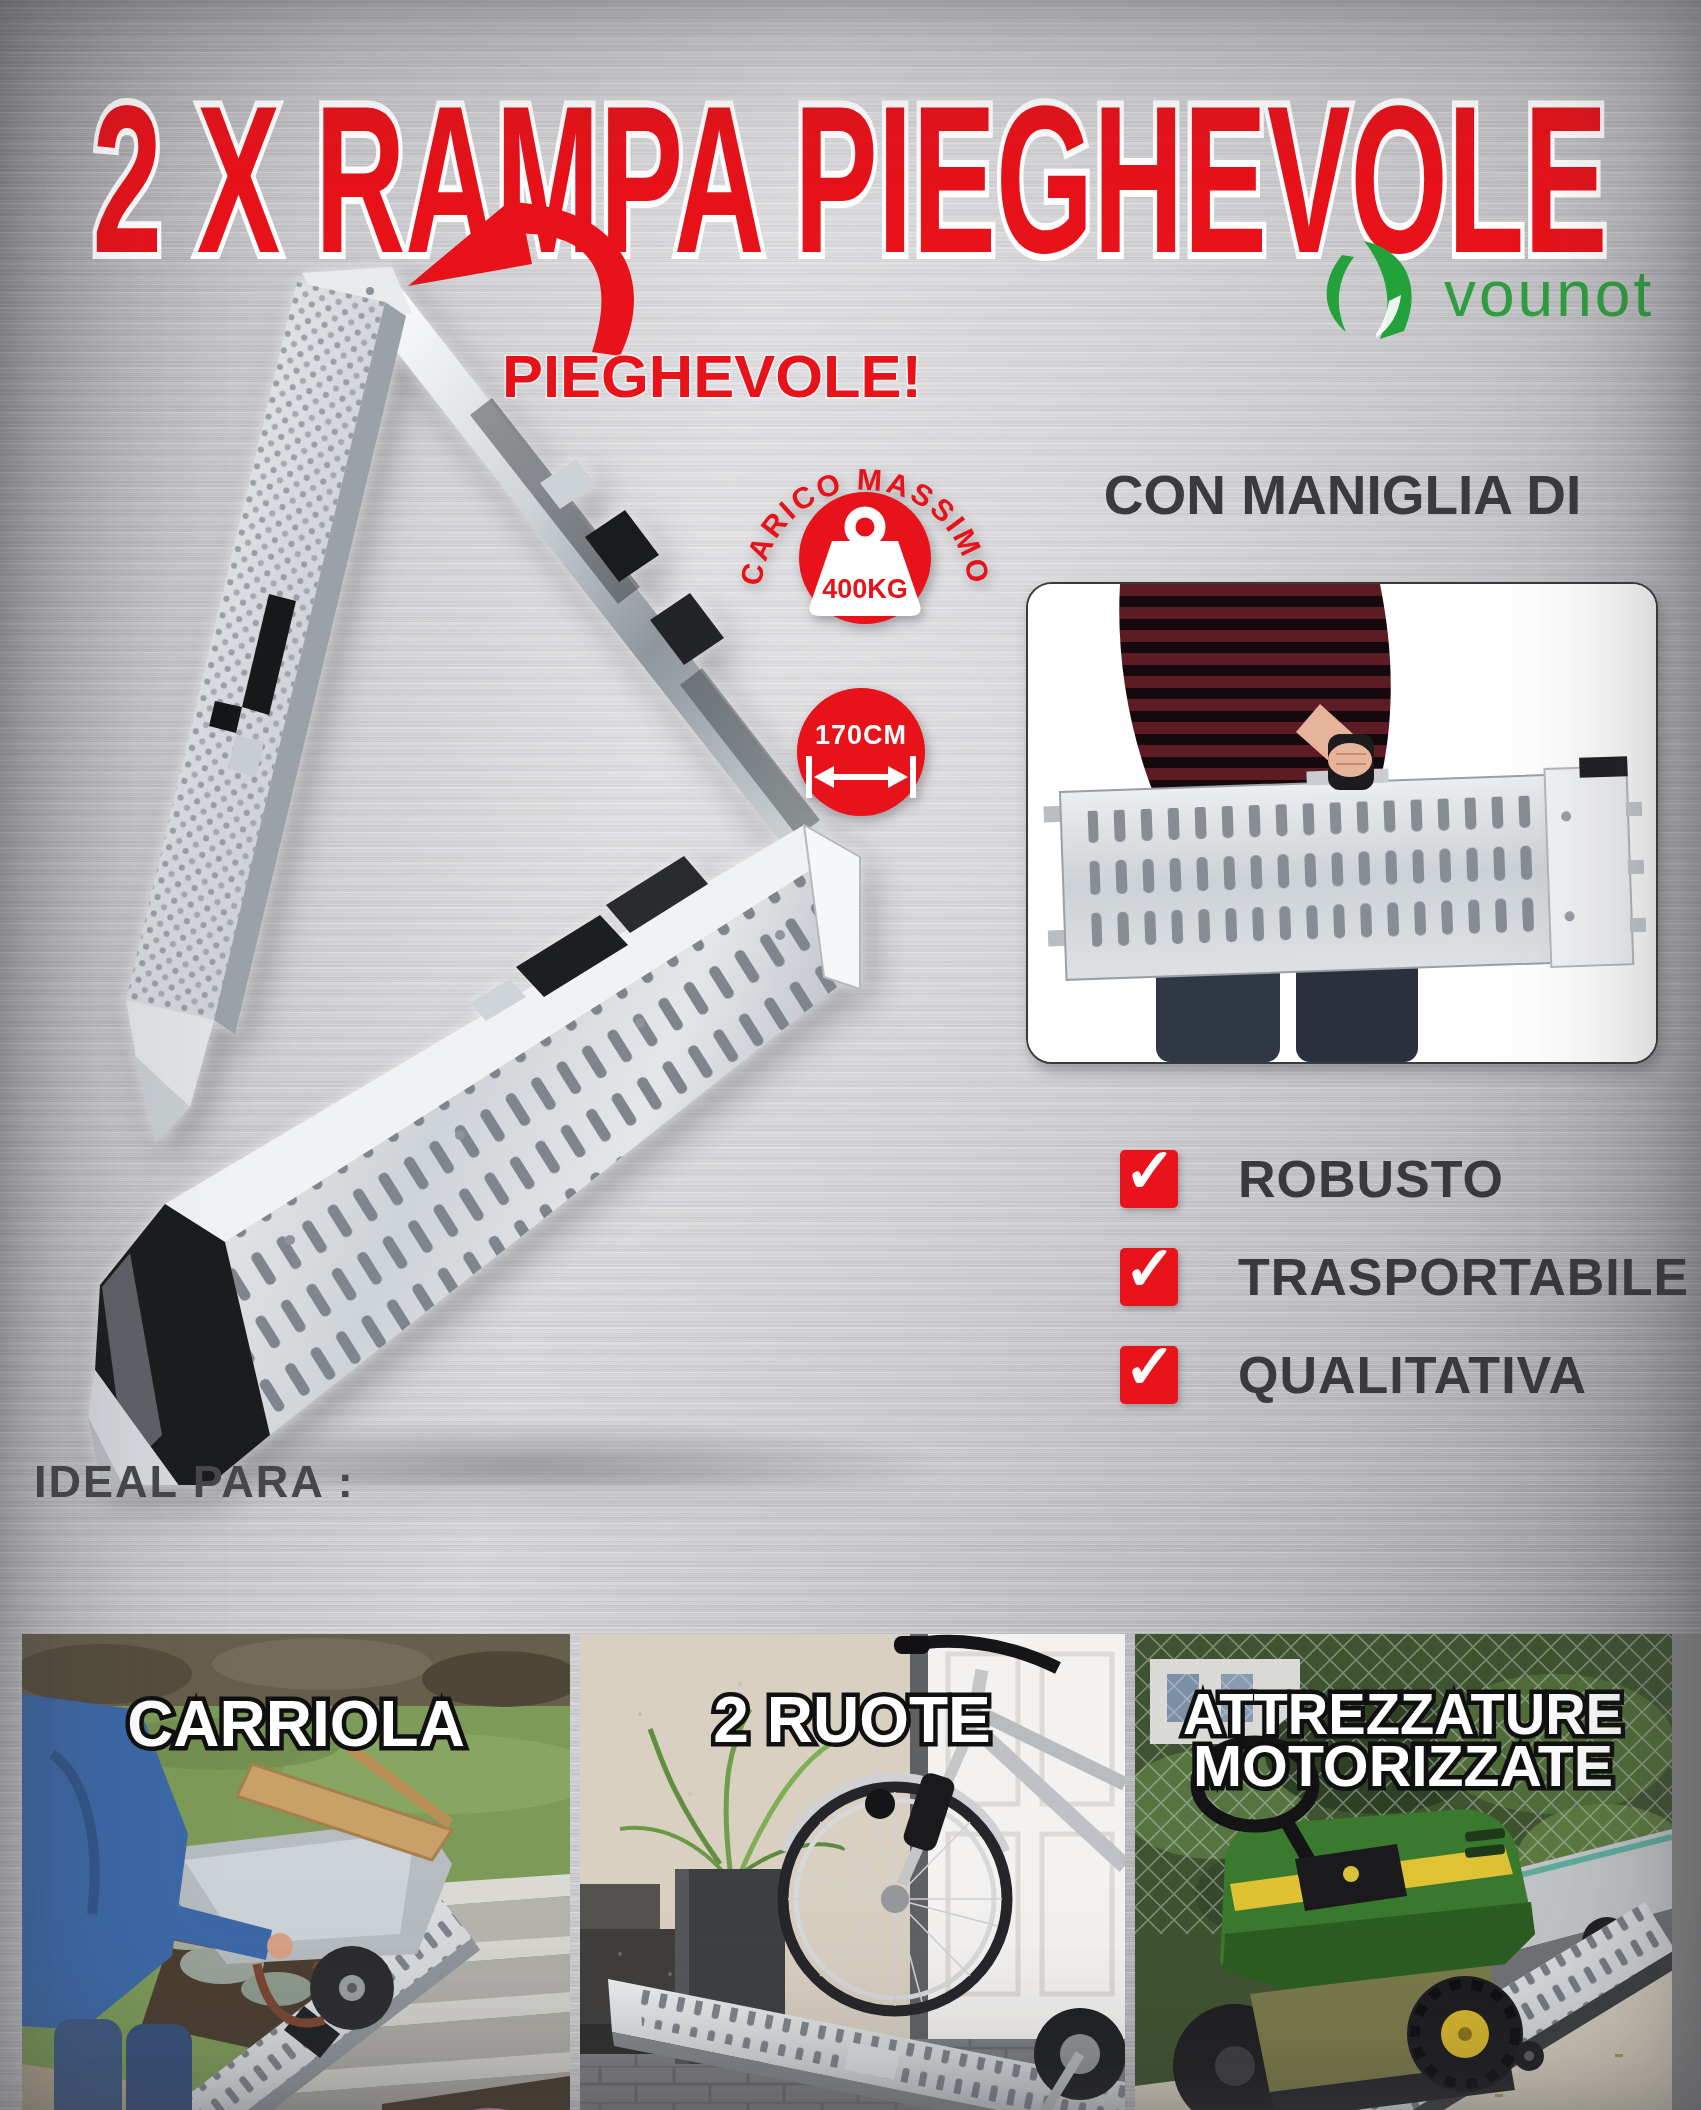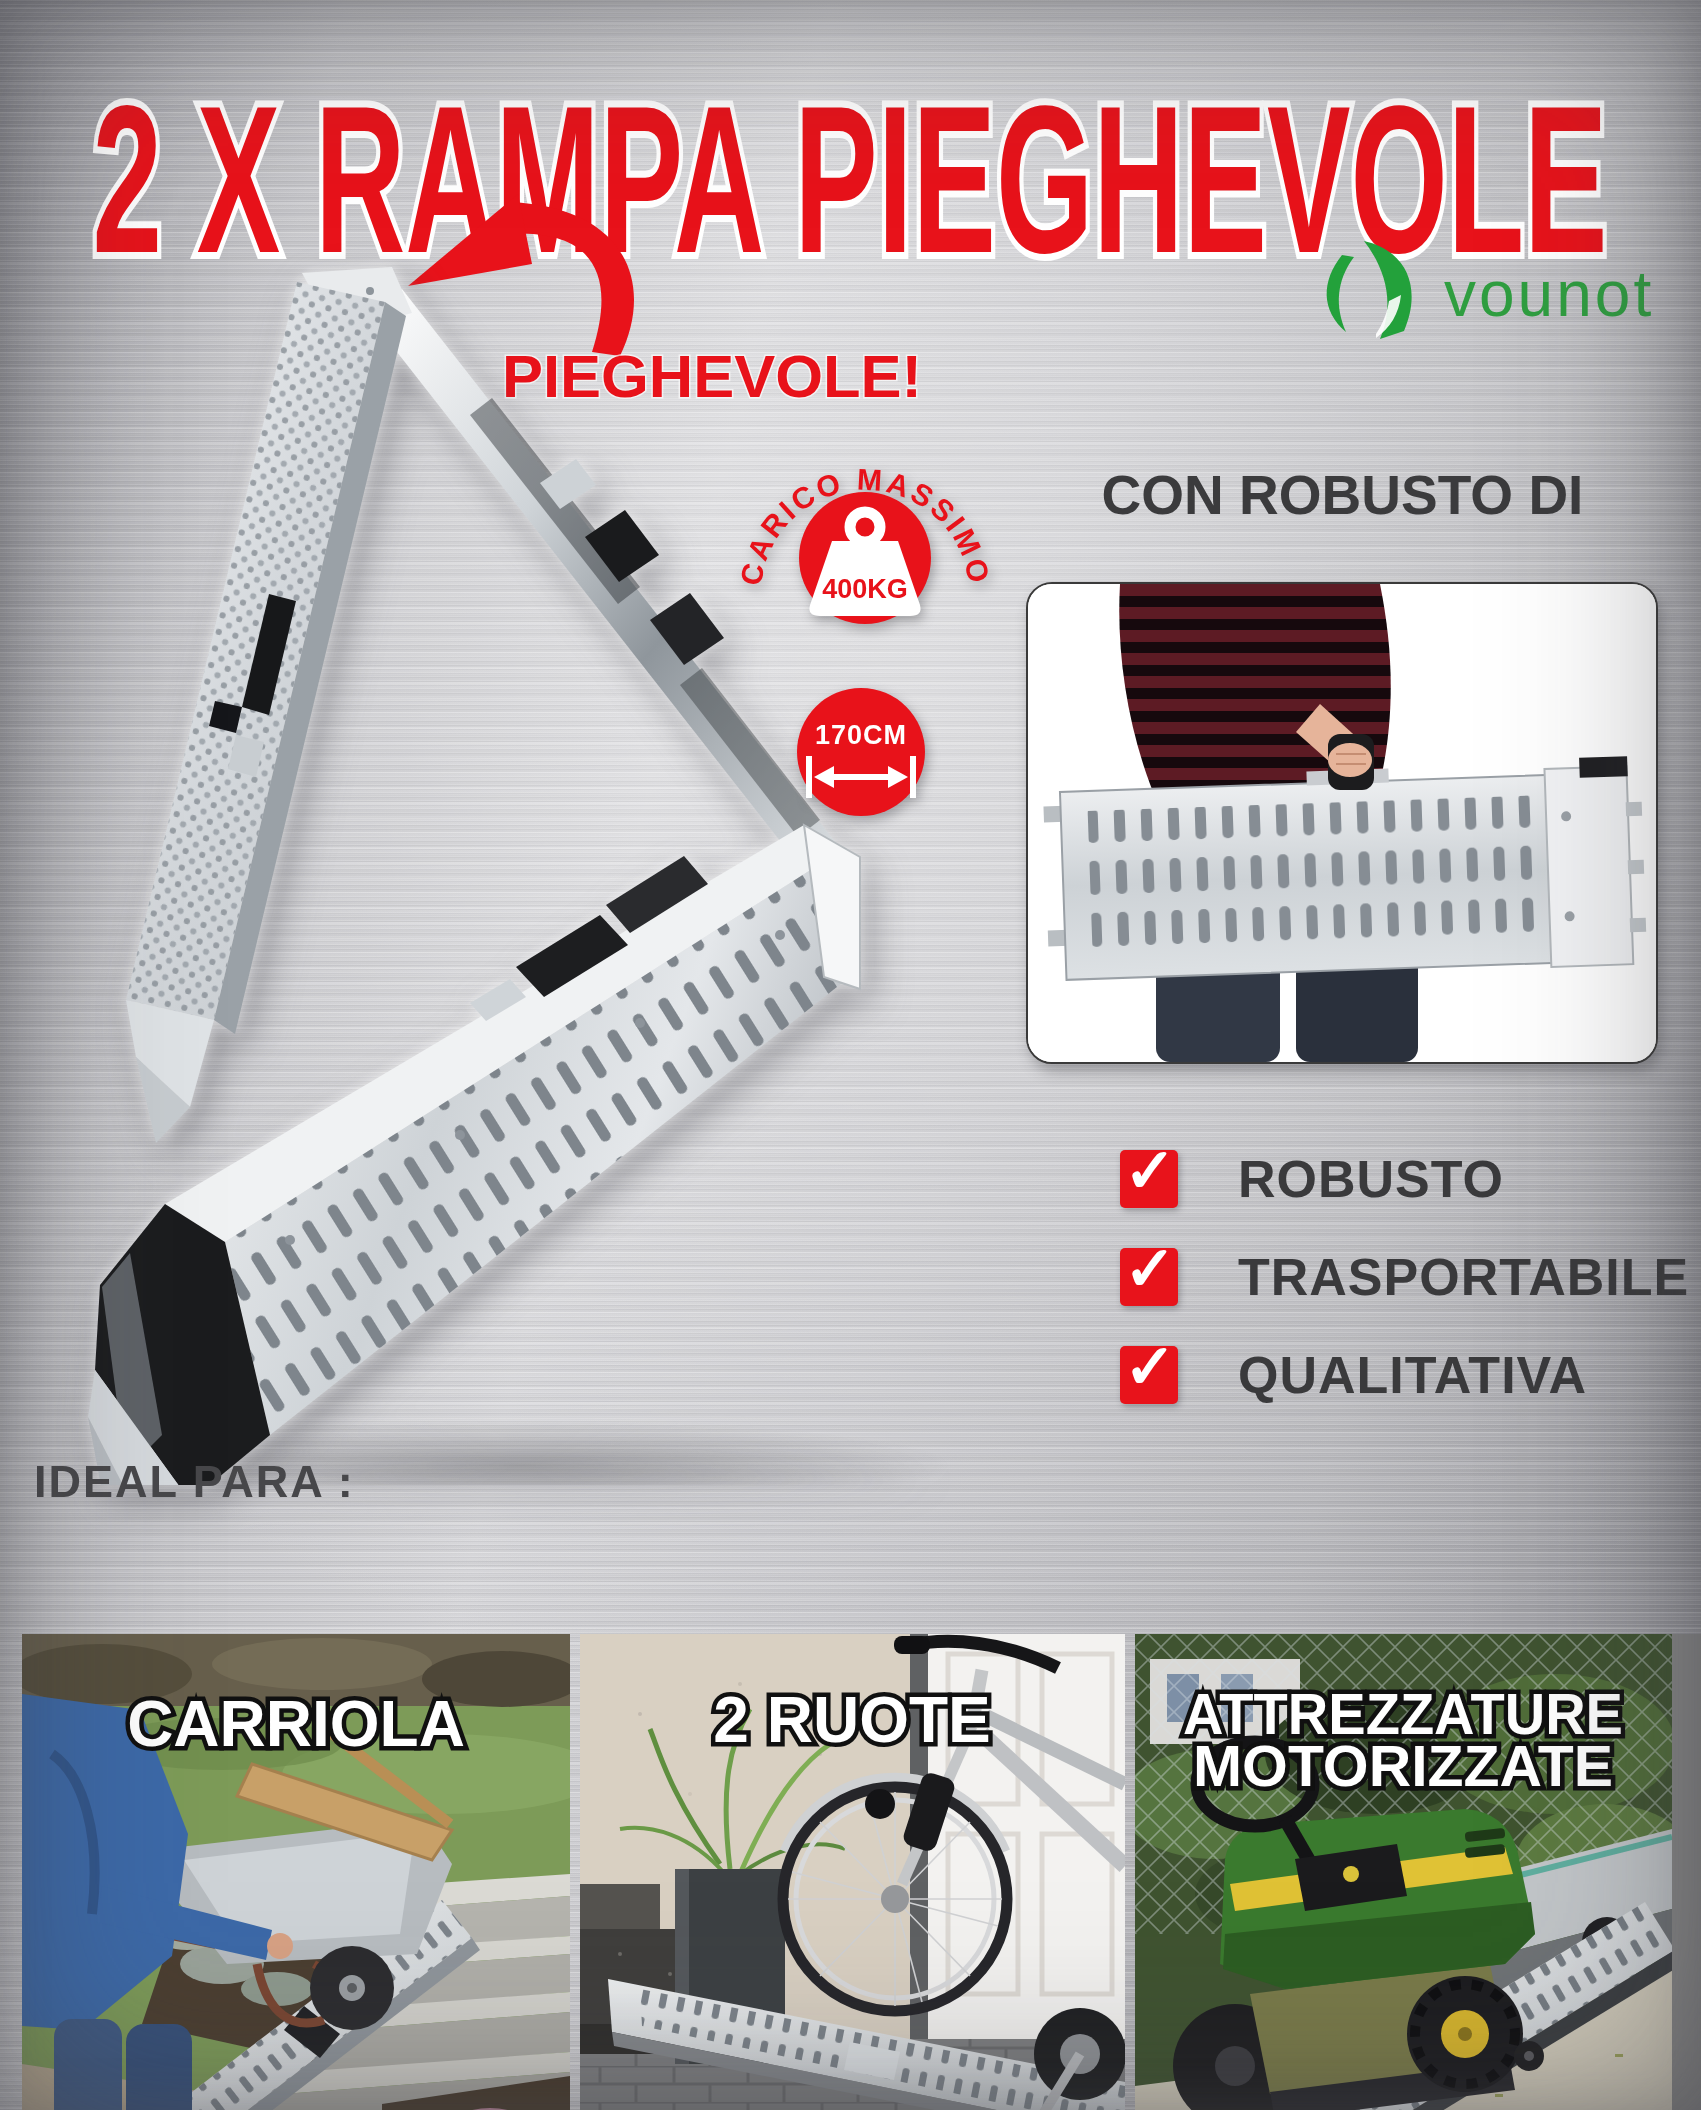--- a/index.html
+++ b/index.html
@@ -162,21 +162,21 @@
     <g stroke="#ffffff" stroke-width="6">
       <line x1="30" y1="97" x2="112" y2="97"></line>
       <line x1="19" y1="76" x2="19" y2="118"></line>
       <line x1="123" y1="76" x2="123" y2="118"></line>
     </g>
     <polygon points="24,97 44,86 44,108" fill="#ffffff"></polygon>
     <polygon points="118,97 98,86 98,108" fill="#ffffff"></polygon>
   </svg>
 
   <div class="handle-heading">
-    <div>CON ROBUSTO DI</div>
+    <div>CON MANIGLIA DI</div>
   </div>
 
   <div class="handle-card">
     <svg width="628" height="478" viewBox="0 0 628 478">
       <defs>
         <pattern id="sweater" width="14" height="23" patternUnits="userSpaceOnUse">
           <rect width="14" height="23" fill="#5d1b24"></rect>
             <rect y="12" width="14" height="11" fill="#16090d"></rect>
         </pattern>
         <linearGradient id="gCarry" x1="0" y1="0" x2="0" y2="1">

